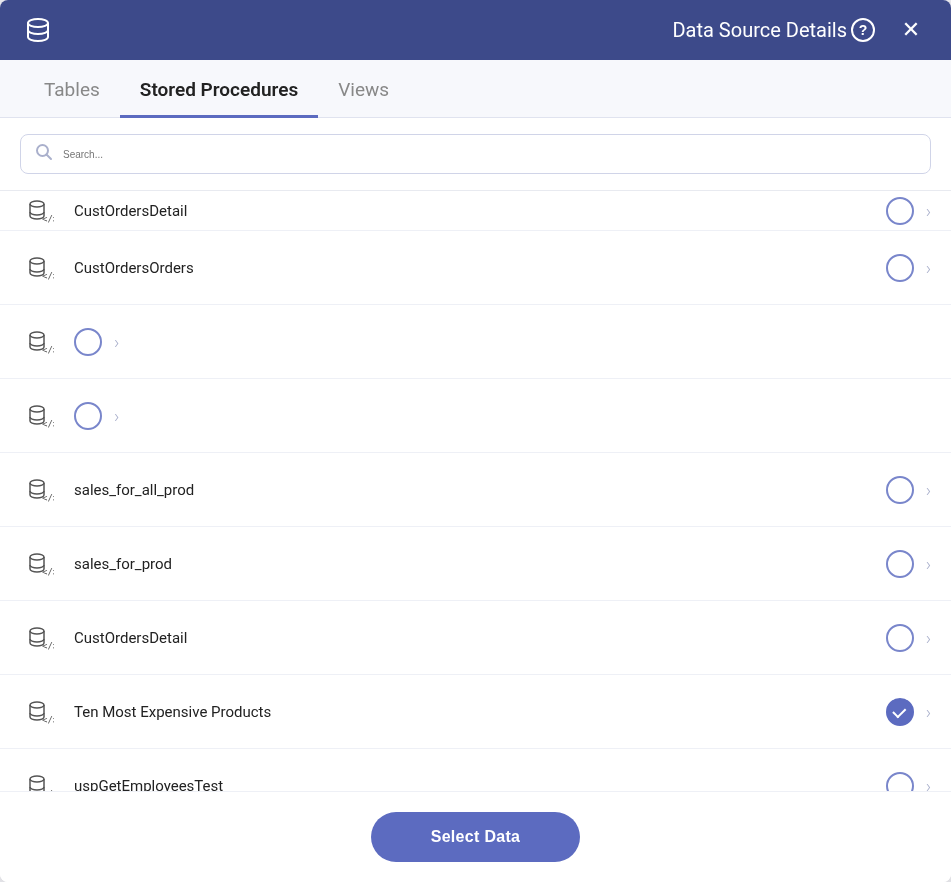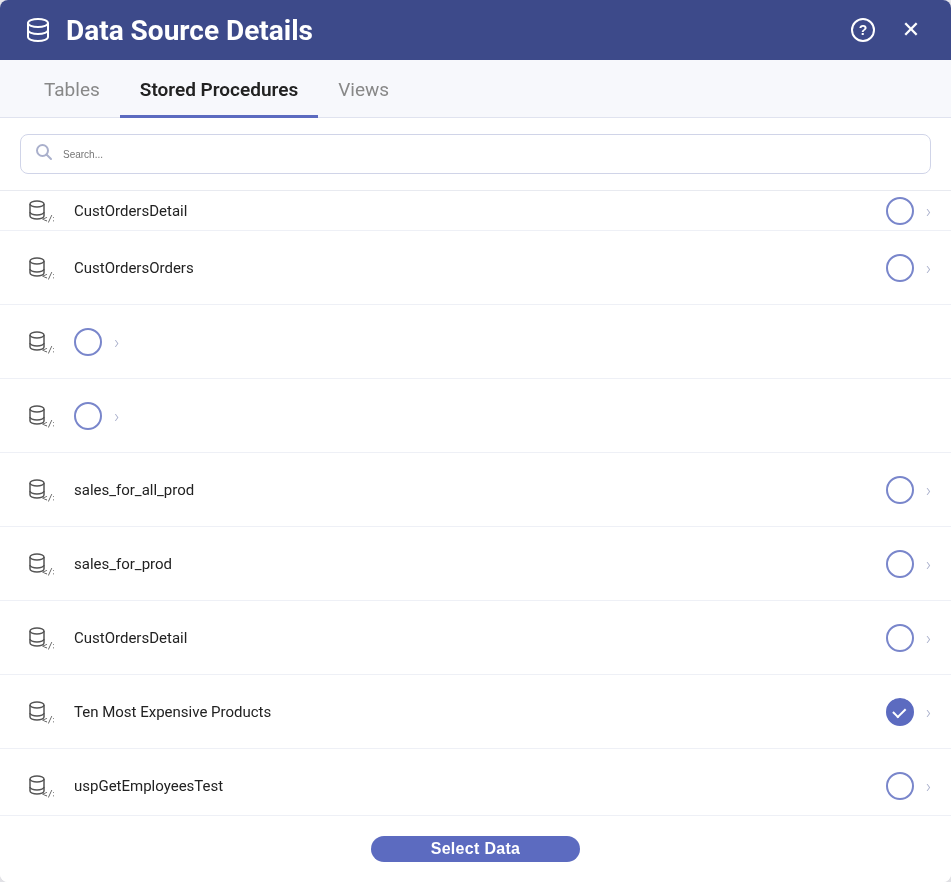--- a/index.html
+++ b/index.html
@@ -30,24 +30,25 @@
       padding: 0 24px;
       height: 60px;
       flex-shrink: 0;
     }
     .header-icon {
       margin-right: 14px;
       display: flex;
       align-items: center;
     }
     .header-title {
-      font-size: 28px;
-      font-weight: 700;
+      font-size: 20px;
+      font-weight: 400;
       flex: 1;
       color: #fff;
+      text-align: right;
     }
     .header-actions {
       display: flex;
       gap: 16px;
       align-items: center;
     }
     .header-btn {
       background: none;
       border: none;
       color: #fff;
@@ -175,21 +176,21 @@
       align-items: center;
       border-top: 1px solid #eef0f6;
       flex-shrink: 0;
       background: #fff;
     }
     .select-btn {
       background: #5c6bc0;
       color: #fff;
       border: none;
       border-radius: 30px;
-      padding: 4px 60px;
+      padding: 16px 60px;
       font-size: 16px;
       font-weight: 600;
       cursor: pointer;
       letter-spacing: 0.3px;
     }
 
     
     .list-item.partial {
       height: 40px;
       overflow: hidden;

